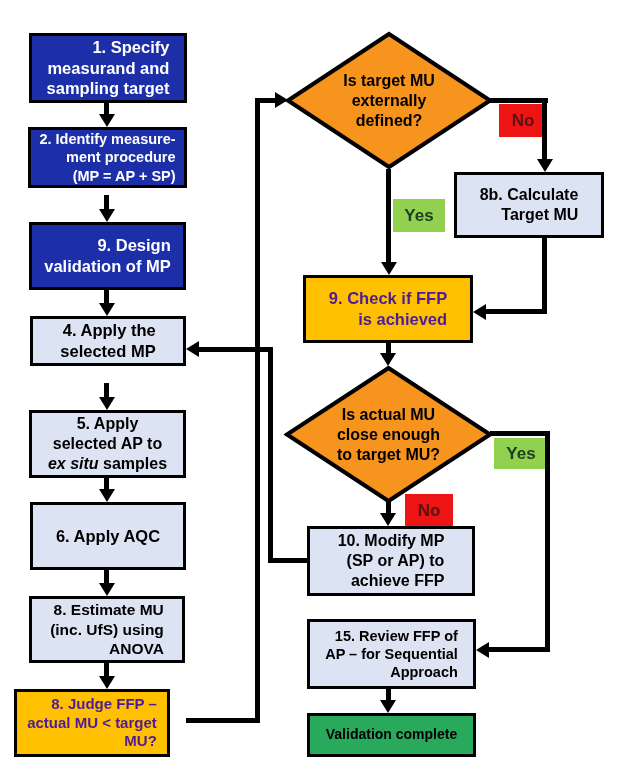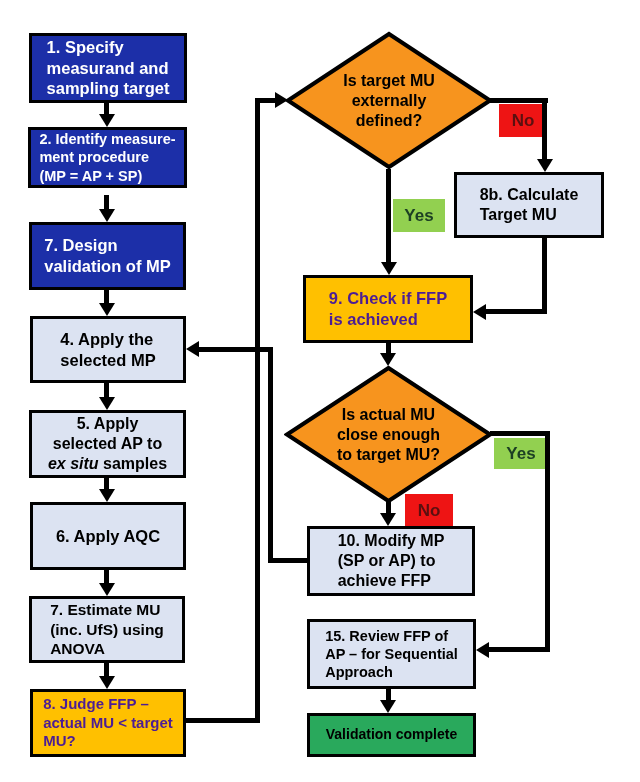--- a/index.html
+++ b/index.html
@@ -14,21 +14,21 @@
   .arrow-left{border-top:8px solid transparent;border-bottom:8px solid transparent;border-right:13px solid var(--black,#000);}
   .arrow-right{border-top:8px solid transparent;border-bottom:8px solid transparent;border-left:13px solid var(--black,#000);}
   
   .tag{position:absolute;display:flex;align-items:center;justify-content:center;
        font-size:17px;z-index:2;line-height:1;}
   .tag.red{background:var(--red,#ee1414);color:var(--red_text,#5b1010);}
   .tag.green{background:var(--light_green,#92d050);color:var(--green_text,#1d4024);}
   
   .box{position:absolute;box-sizing:border-box;border:3px solid var(--black,#000);
        display:flex;flex-direction:column;align-items:center;justify-content:center;
-       text-align:left;white-space:pre-line;line-height:1.26;z-index:5;padding:0;}
+       text-align:right;white-space:pre-line;line-height:1.26;z-index:5;padding:0;}
   .box.blue{background:var(--dark_blue,#1c2fa8);color:var(--white_text,#fff);}
   .box.lav{background:var(--lavender,#dce3f2);color:#000;}
   .box.gold{background:var(--gold,#ffc000);color:#4c1d95;}
   .box.greenbox{background:var(--green,#29a95c);color:#000;}
   .box .row{white-space:pre-line;}
   .pre{white-space:pre;margin-top:32px;}
   em{font-style:italic;}
   
   .diamond-wrap{position:absolute;z-index:5;}
   .diamond-wrap svg{position:absolute;left:0;top:0;width:100%;height:100%;}
@@ -95,36 +95,36 @@
   <div class="tag green" style="left:393px;top:199px;width:52px;height:33px">Yes</div>
   <div class="tag green" style="left:494px;top:438px;width:54px;height:31px">Yes</div>
   <div class="tag red" style="left:405px;top:494px;width:48px;height:33px">No</div>
 
   <div class="box blue" style="left:29px;top:33px;width:158px;height:70px;font-size:16.5px">1. Specify
 measurand and
 sampling target</div>
   <div class="box blue" style="left:28px;top:127px;width:159px;height:61px;font-size:14.5px">2. Identify measure-
 ment procedure
 (MP = AP + SP)</div>
-  <div class="box blue" style="left:29px;top:222px;width:157px;height:68px;font-size:16.5px">7. Design
+  <div class="box blue" style="left:29px;top:222px;width:157px;height:68px;font-size:16.5px">9. Design
 validation of MP</div>
-  <div class="box lav" style="left:30px;top:316px;width:156px;height:67px;font-size:16.5px">4. Apply the
+  <div class="box lav" style="left:30px;top:316px;width:156px;height:50px;font-size:16.5px">4. Apply the
 selected MP</div>
 
   <div class="box lav" style="left:29px;top:410px;width:157px;height:68px;font-size:16px">
     <div class="row">5. Apply</div>
     <div class="row">selected AP to</div>
     <div class="row"><em>ex situ</em><span class="pre"> samples</span></div>
   </div>
 
   <div class="box lav" style="left:30px;top:502px;width:156px;height:68px;font-size:16.5px">6. Apply AQC</div>
-  <div class="box lav" style="left:29px;top:596px;width:156px;height:67px;font-size:15.5px">7. Estimate MU
+  <div class="box lav" style="left:29px;top:596px;width:156px;height:67px;font-size:15.5px">8. Estimate MU
 (inc. UfS) using
 ANOVA</div>
-  <div class="box gold" style="left:30px;top:689px;width:156px;height:68px;font-size:15px">8. Judge FFP –
+  <div class="box gold" style="left:14px;top:689px;width:156px;height:68px;font-size:15px">8. Judge FFP –
 actual MU &lt; target
 MU?</div>
 
   <div class="box lav" style="left:454px;top:172px;width:150px;height:66px;font-size:16px">8b. Calculate
 Target MU</div>
   <div class="box gold" style="left:303px;top:275px;width:170px;height:68px;font-size:16.5px">9. Check if FFP
 is achieved</div>
   <div class="box lav" style="left:307px;top:526px;width:168px;height:70px;font-size:16px">10. Modify MP
 (SP or AP) to
 achieve FFP</div>

